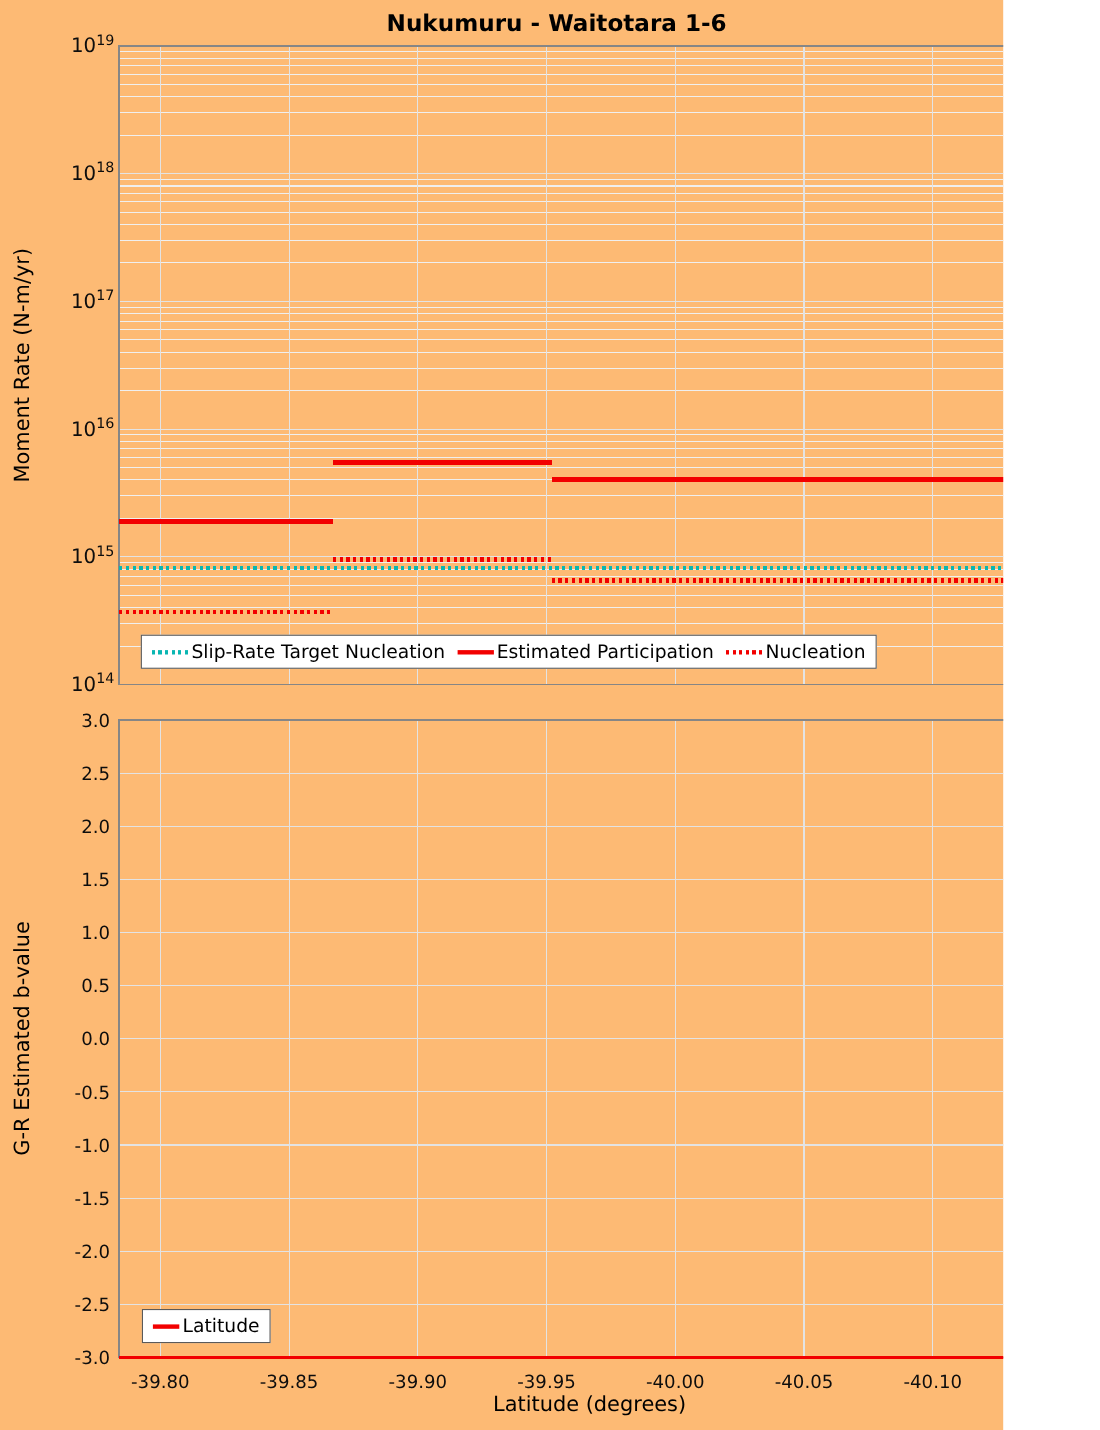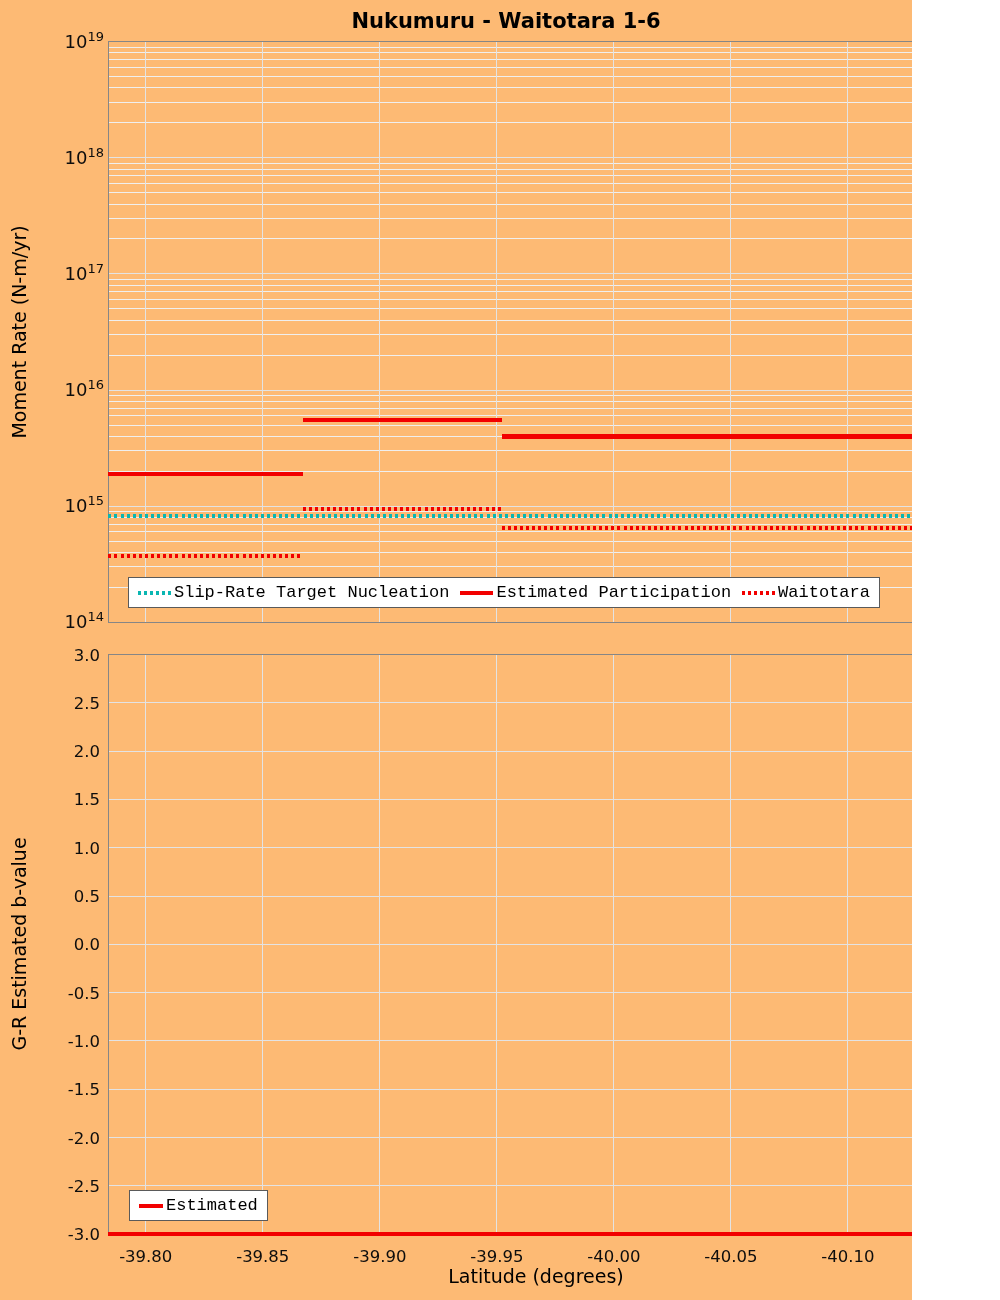--- a/index.html
+++ b/index.html
@@ -5,21 +5,21 @@
   html,body{margin:0;padding:0;background:#fff;}
   .fig{position:relative;width:912px;height:1300px;background:#fdba74;
        font-family:"DejaVu Sans", sans-serif;overflow:hidden;}
   .fig svg{position:absolute;left:0;}
   #svg-top{top:0;}
   #svg-bot{top:640px;}
   .chart-title{font-size:21px;font-weight:bold;fill:#000;}
   .axis-label{font-size:19px;fill:#000;}
   .legend{position:absolute;background:#fff;border:1.6px solid #5a5a5a;
           display:flex;align-items:center;height:31px;box-sizing:border-box;
-          padding:0 9px;gap:11px;font-size:17px;color:#000;z-index:3;white-space:nowrap;font-family:Liberation Mono, monospace;}
+          padding:0 9px;gap:11px;font-size:17px;color:#000;z-index:3;white-space:nowrap;}
   #legend-top{left:128px;top:577px;}
   #legend-bot{left:129px;top:1190px;}
   .legend-entry{display:flex;align-items:center;gap:3px;}
   .legend-sample{height:4px;flex:0 0 auto;}
 </style>
 </head>
 <body>
 
 <div class="fig">
 
@@ -150,23 +150,23 @@
       <div class="legend-entry">
         <div class="legend-sample" style="width: 33px; background: repeating-linear-gradient(to right, rgb(10, 182, 178) 0px, rgb(10, 182, 178) 3px, transparent 3px, transparent 6px);"></div>
         <span>Slip-Rate Target Nucleation</span>
       </div>
       <div class="legend-entry">
         <div class="legend-sample" style="width: 33px; background: rgb(242, 0, 0);"></div>
         <span>Estimated Participation</span>
       </div>
       <div class="legend-entry">
         <div class="legend-sample" style="width: 33px; background: repeating-linear-gradient(to right, rgb(242, 0, 0) 0px, rgb(242, 0, 0) 3px, transparent 3px, transparent 6px);"></div>
-        <span>Waitotara</span>
+        <span>Nucleation</span>
       </div>
     </div>
   <div id="legend-bot" class="legend">
       <div class="legend-entry">
         <div class="legend-sample" style="width: 24px; background: rgb(242, 0, 0);"></div>
-        <span>Estimated</span>
+        <span>Latitude</span>
       </div>
     </div>
 
 </div>
 
 </body></html>

